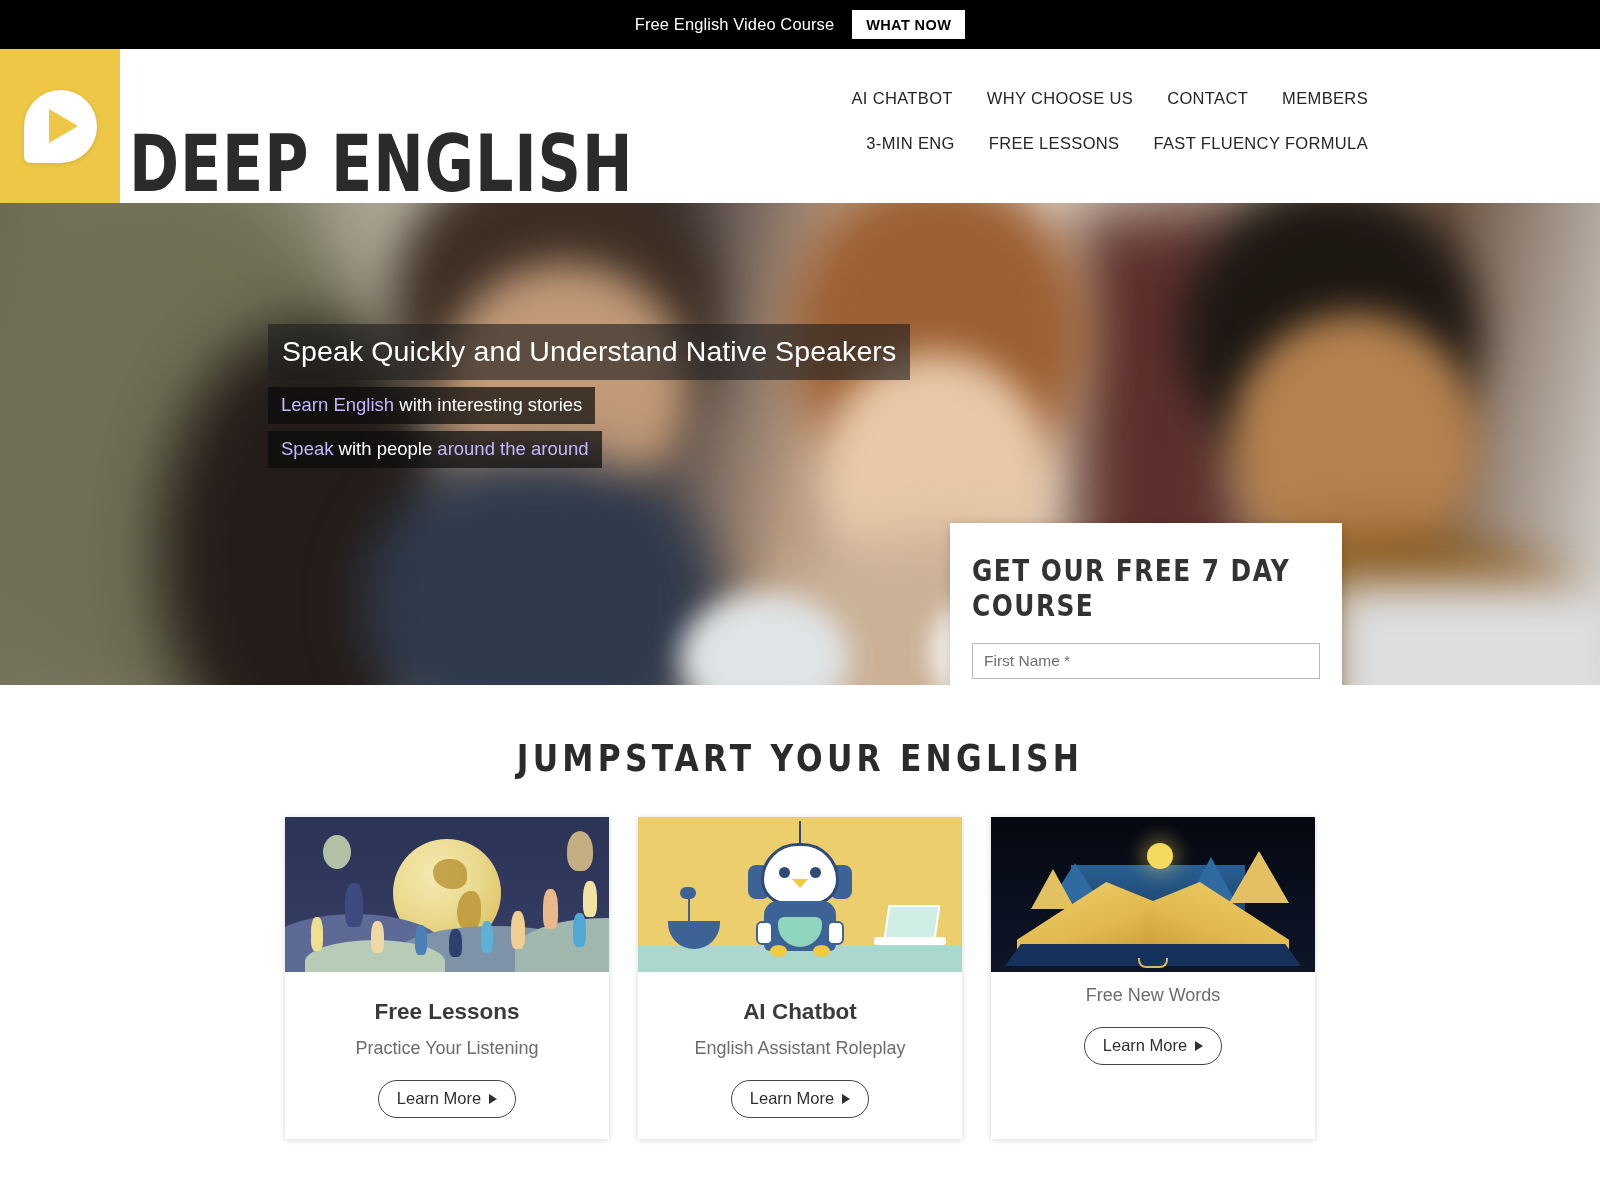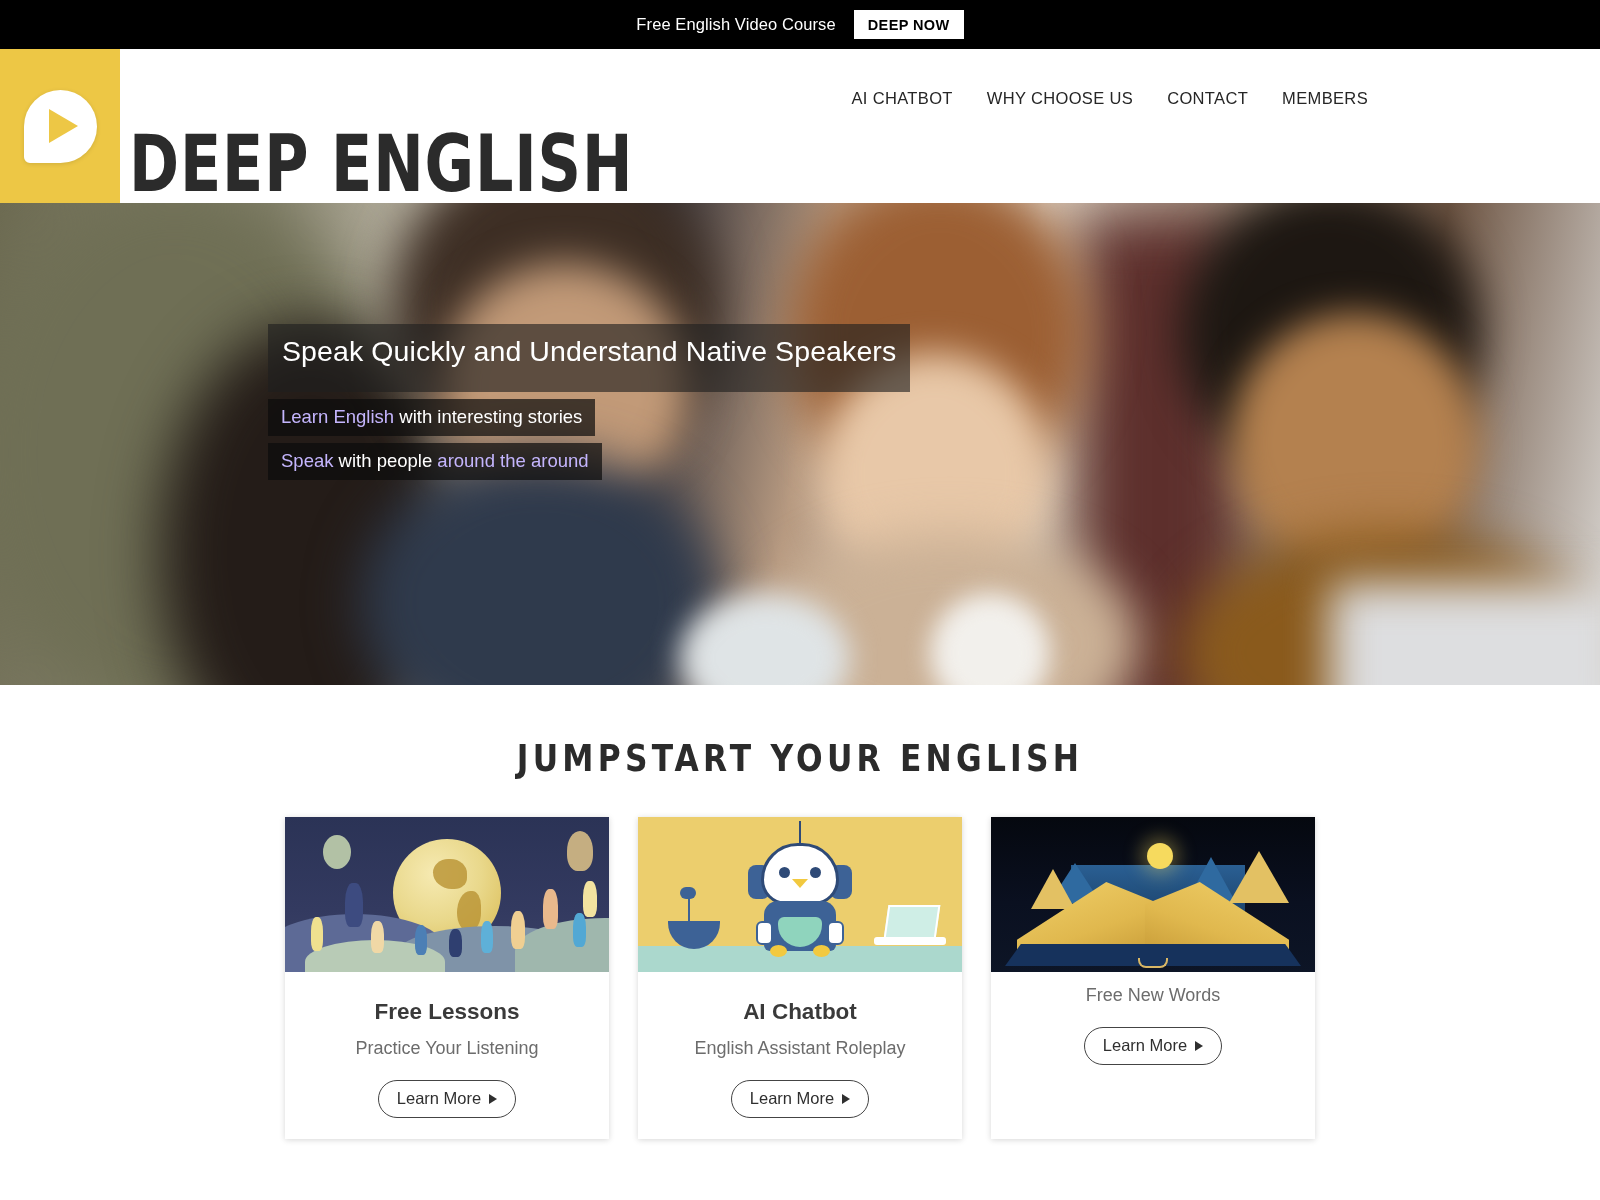--- a/index.html
+++ b/index.html
@@ -100,21 +100,21 @@
   .hp14{ left: 930px;  top: 390px;  width: 120px; height: 120px; background:#f2f0ec; filter: blur(12px);} 
   .hp15{ left: 1080px; top: 10px;   width: 160px; height: 520px; background:#5d2f2c; filter: blur(30px); border-radius:8px;} 
 
   .hero-copy { position: absolute; left: 268px; top: 121px; }
   .hero-title {
     display: inline-block;
     background: rgba(30,30,30,.62);
     color: #ffffff;
     font-size: 28.5px; font-weight: normal;
     letter-spacing: .1px;
-    padding: 11px 14px 24px;
+    padding: 11px 14px 12px;
   }
   .hero-line {
     display: block; width: fit-content;
     background: rgba(12,12,12,.70);
     color: #ffffff; font-size: 18.5px;
     padding: 7px 13px 8px;
     margin-top: 7px;
   }
   .hero-line:first-of-type { margin-top: 14px; }
   .hl-y { color: #c4b5fd; }
@@ -245,39 +245,44 @@
     font-size: 40px; font-weight: bold; color: #242424;
     letter-spacing: 4.5px; margin-top: 56px;
     transform: scaleX(.94);
   }
 </style>
 </head>
 <body>
 
 <div class="promo-bar">
   <span class="promo-text">Free English Video Course</span>
-  <button class="promo-btn">DEEP NOW</button>
+  <button class="promo-btn">WHAT NOW</button>
 </div>
 
 <div class="header">
   <div class="logo-wrap">
     <div class="logo-mark">
       <div class="bubble">
         <div class="play-tri"></div>
       </div>
     </div>
     <div class="wordmark">DEEP ENGLISH</div>
   </div>
 
   <nav class="nav">
     <div class="nav-row">
       <a class="nav-item">AI CHATBOT</a>
       <a class="nav-item">WHY CHOOSE US</a>
       <a class="nav-item">CONTACT</a>
       <a class="nav-item">MEMBERS</a>
+    </div>
+    <div class="nav-row">
+      <a class="nav-item">3-MIN ENG</a>
+      <a class="nav-item">FREE LESSONS</a>
+      <a class="nav-item">FAST FLUENCY FORMULA</a>
     </div>
   </nav>
 </div>
 
 <div class="hero">
   <div class="hero-photo">
     <div class="hp-bg"></div>
     <div class="hp hp1"></div>
       <div class="hp hp15"></div>
       <div class="hp hp2"></div>
@@ -301,20 +306,25 @@
     <div class="hero-line">
       <span class="hl-y">Learn English</span><span> with interesting stories</span>
     </div>
 
 
     <div class="hero-line">
       <span class="hl-y">Speak</span><span> with people </span><span class="hl-y">around the around</span>
     </div>
   </div>
 
+  <div class="optin">
+    <div class="optin-title">GET OUR FREE 7 DAY COURSE</div>
+    <input class="optin-input" type="text" placeholder="First Name *" style="">
+
+  </div>
 </div>
 
 <div class="section">
   <div class="section-title">JUMPSTART YOUR ENGLISH</div>
 
   <div class="cards">
 
     <div class="card">
       <div class="card-img img-globe">
         <div class="globe"></div>

